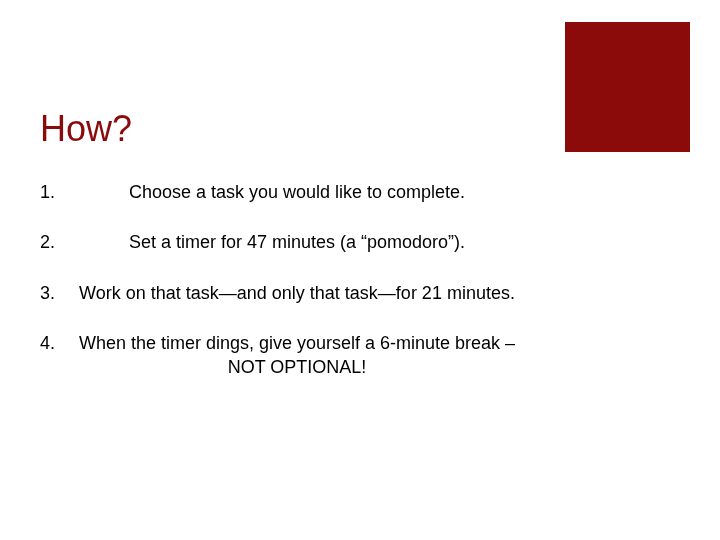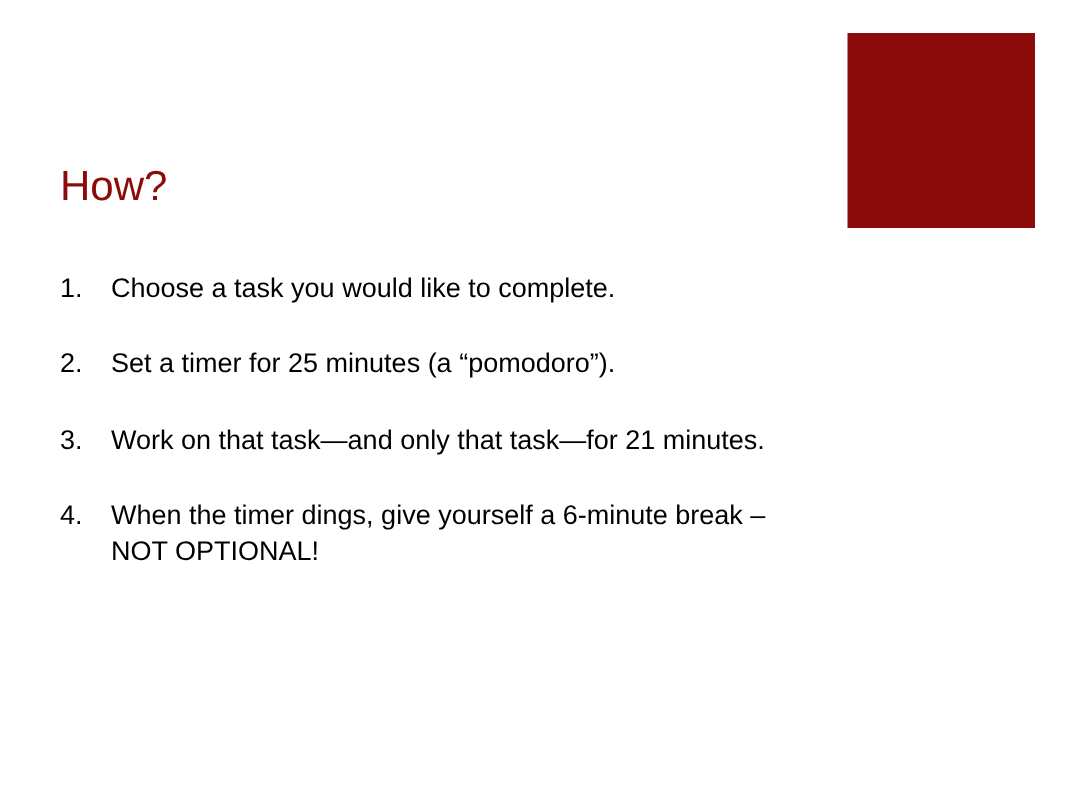--- a/index.html
+++ b/index.html
@@ -16,21 +16,21 @@
       top: 22px;
       right: 30px;
       width: 125px;
       height: 130px;
       background: #8b0b0b;
     }
     .title {
       position: absolute;
       top: 108px;
       left: 40px;
-      font-size: 28px;
+      font-size: 36px;
       font-weight: 400;
       color: #8b0b0b;
     }
     .list {
       position: absolute;
       top: 180px;
       left: 40px;
       width: 480px;
     }
     .item {
@@ -39,37 +39,38 @@
       font-size: 18px;
       color: #000000;
       line-height: 1.35;
     }
     .num {
       width: 34px;
       flex-shrink: 0;
     }
     .txt {
       flex: 1;
+      text-align: center;
     }
   </style>
 </head>
 <body>
 
 <div class="accent-block"></div>
 
 <h1 class="title">How?</h1>
 
 <div class="list">
   <div class="item">
     <span class="num">1.</span>
     <span class="txt">Choose a task you would like to complete.</span>
   </div>
   <div class="item">
     <span class="num">2.</span>
-    <span class="txt">Set a timer for 25 minutes (a “pomodoro”).</span>
+    <span class="txt">Set a timer for 47 minutes (a “pomodoro”).</span>
   </div>
   <div class="item">
     <span class="num">3.</span>
     <span class="txt">Work on that task—and only that task—for 21 minutes.</span>
   </div>
   <div class="item">
     <span class="num">4.</span>
     <span class="txt">When the timer dings, give yourself a 6-minute break – NOT OPTIONAL!</span>
   </div>
 </div>

